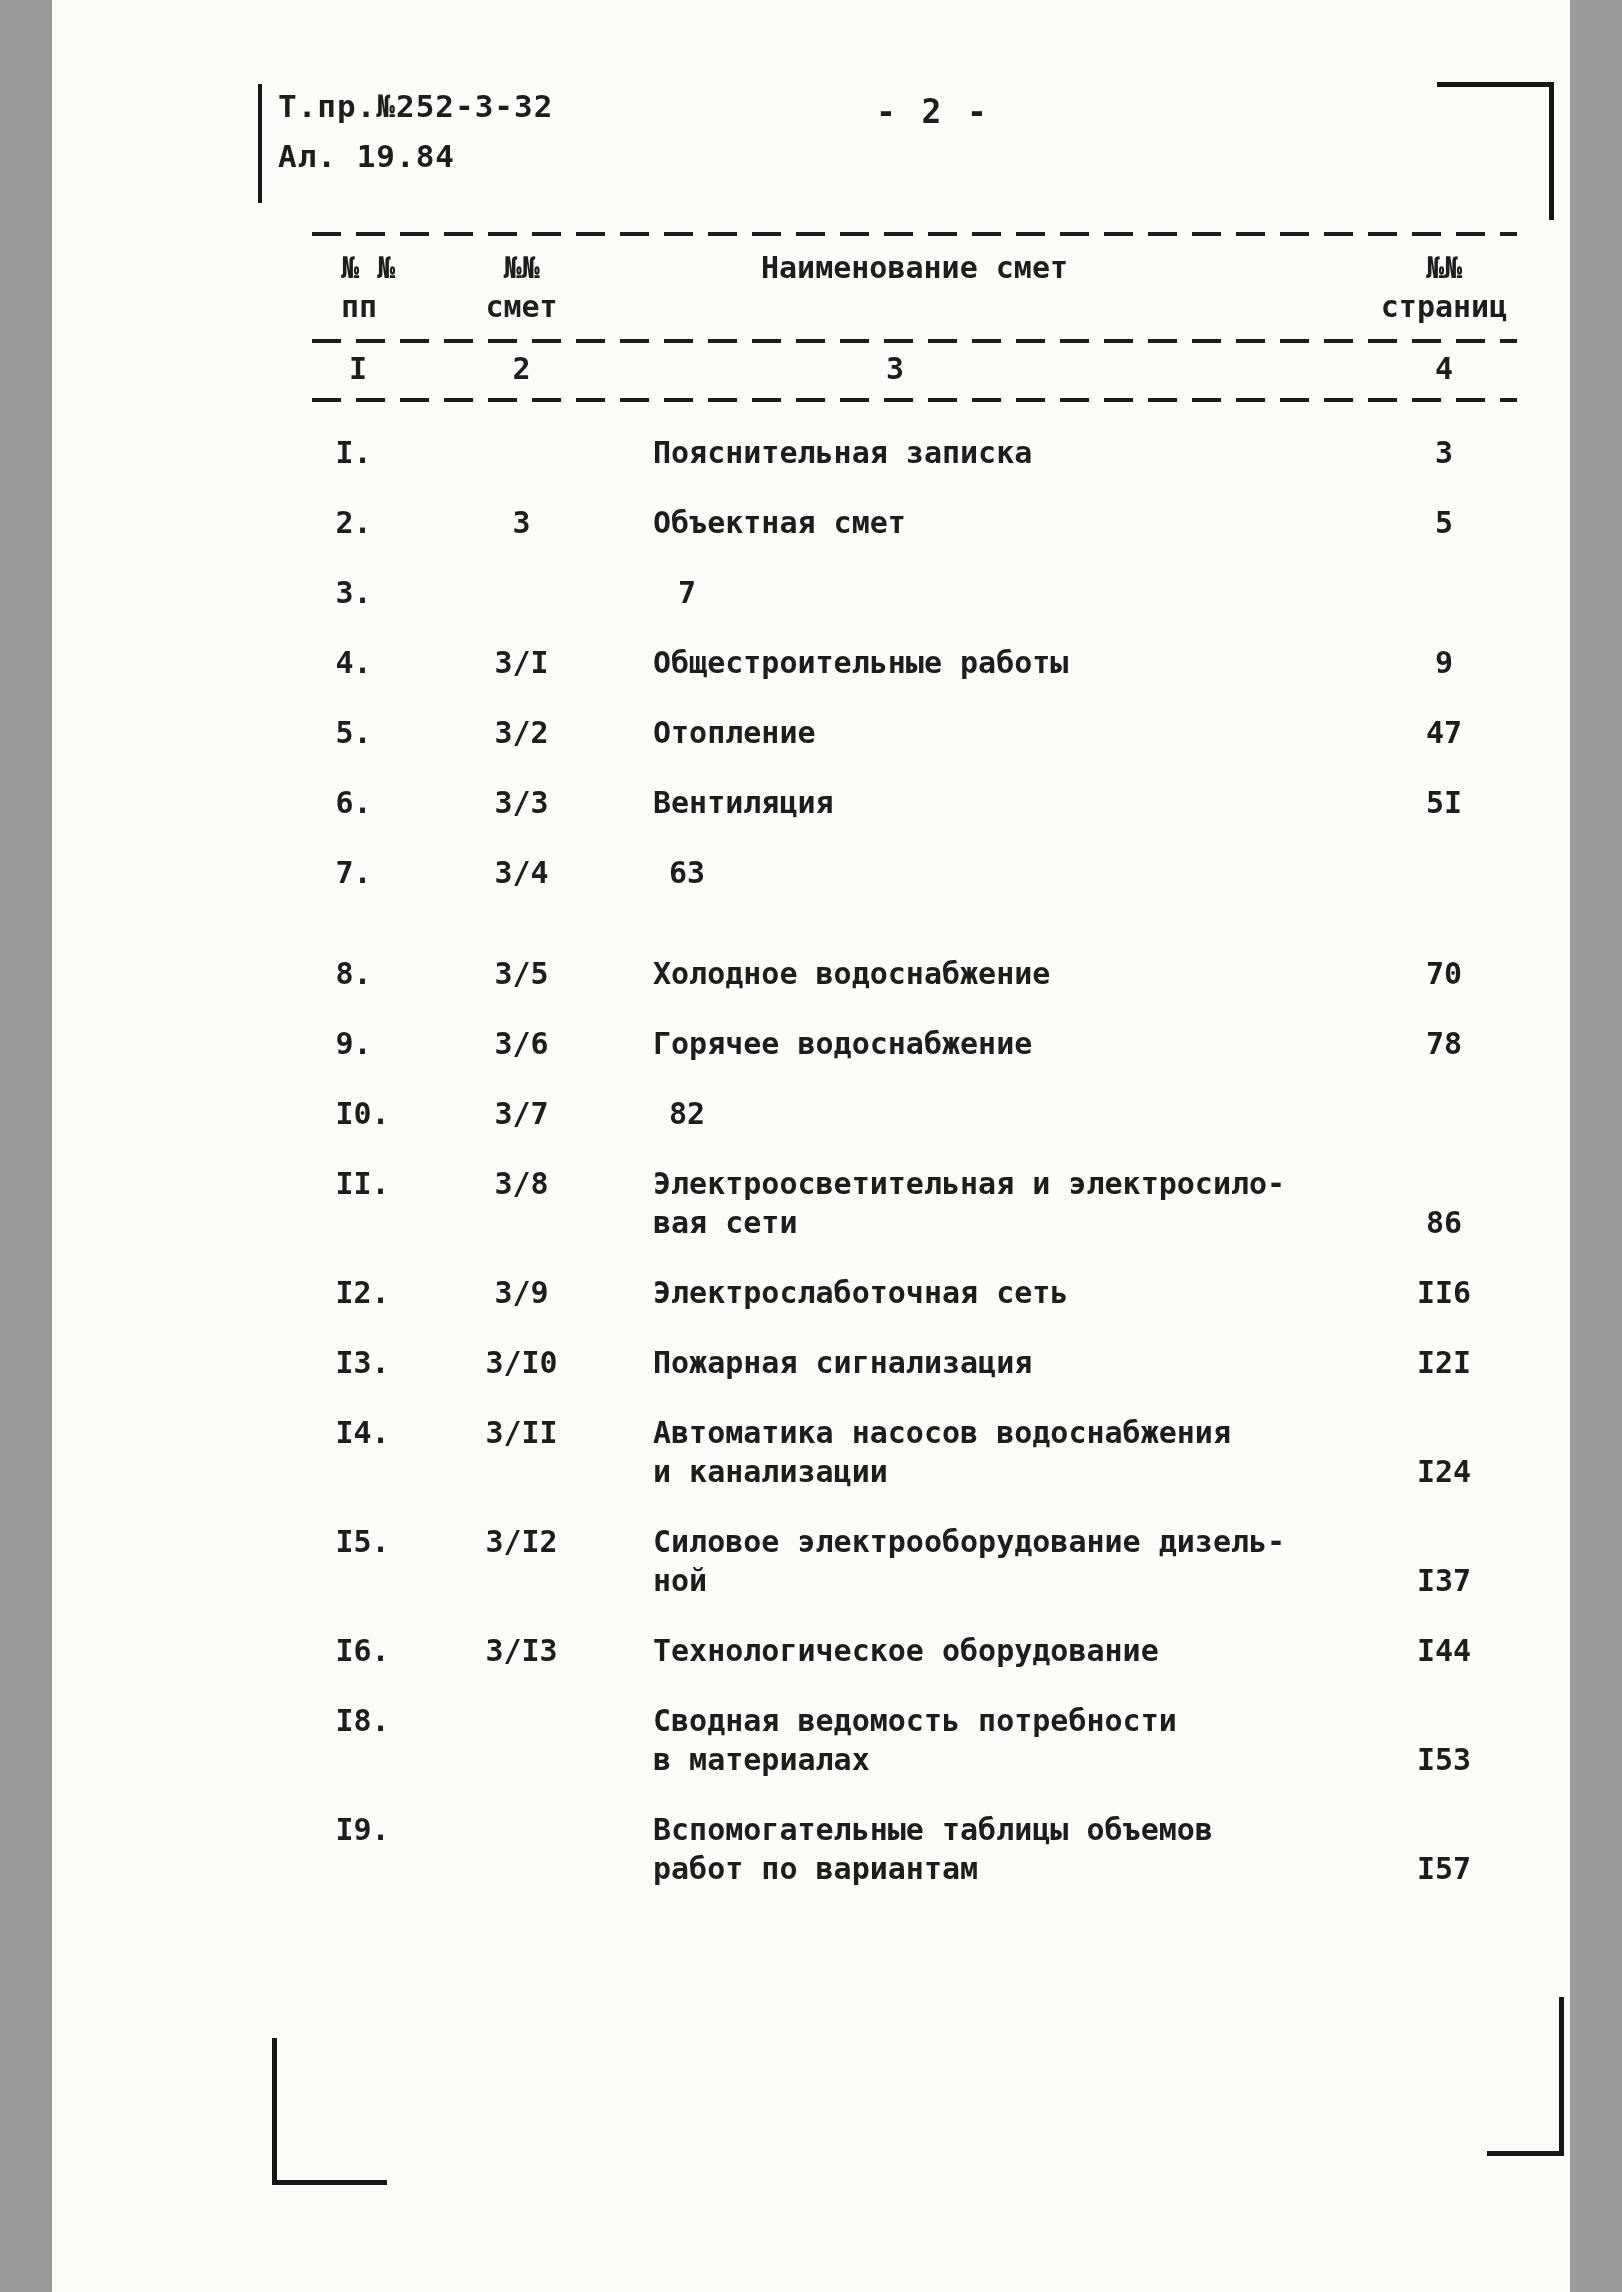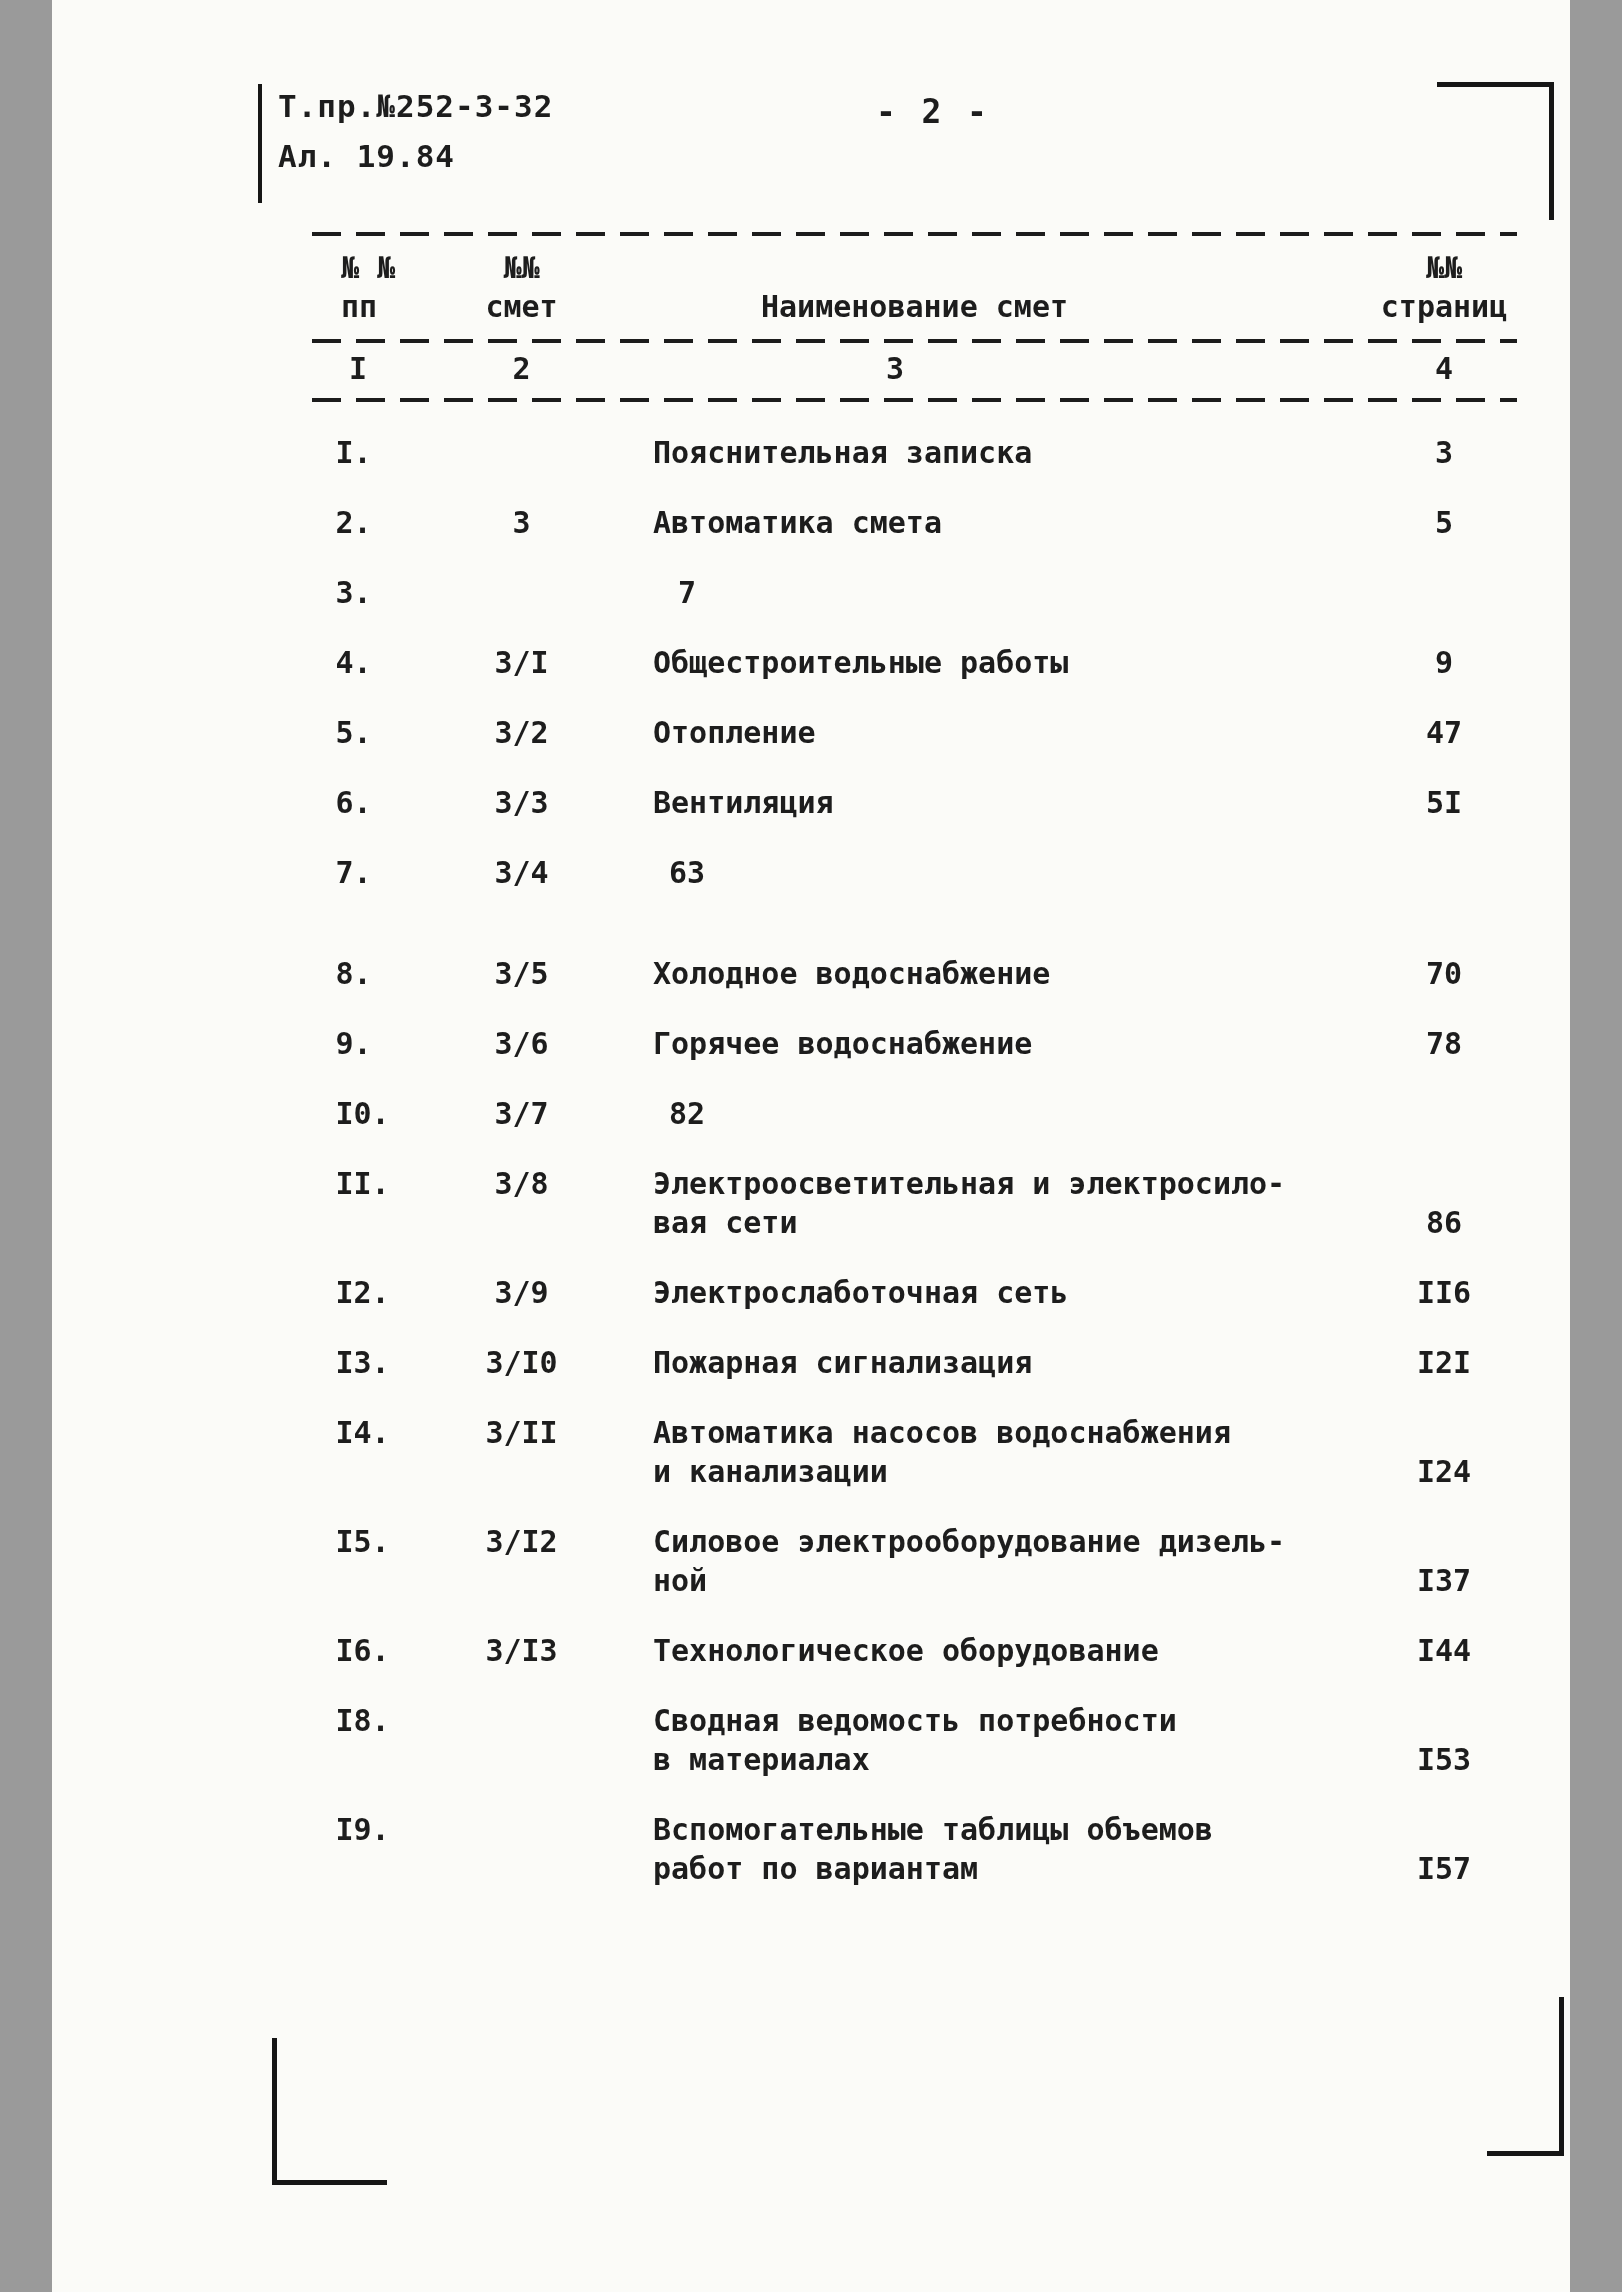--- a/index.html
+++ b/index.html
@@ -50,21 +50,21 @@
   .cnum-row { display: flex; padding: 5.9px 0 9.8px; }
   .trow { display: flex; margin-top: 31px; }
   .trow.gt { margin-top: 62px; }
 
   .c1 { width: 117px; padding-left: 23.4px; flex: none; }
   .c2 { width: 185px; text-align: center; flex: none; }
   .c3 { flex: 1; padding-left: 39px; white-space: pre-line; }
   .c4 { width: 146px; text-align: center; flex: none; align-self: flex-end; }
 
   .thead .c1 { padding-left: 29px; }
-  .thead .c3 { display: flex; align-items: flex-end; justify-content: center; padding-right: 195px; }
+  .thead .c3 { display: flex; align-items: flex-start; justify-content: center; padding-right: 195px; }
   .cnum-row .c1 { padding-left: 37px; }
   .cnum-row .c3 { text-align: center; padding-right: 234px; }
 </style>
 </head>
 <body>
 
 <div class="page">
 
   <div class="mark mark-topright-h"></div>
   <div class="mark mark-topright-v"></div>
@@ -115,21 +115,21 @@
     <div class="trow">
       <div class="c1">I.</div>
       <div class="c2"></div>
       <div class="c3">Пояснительная записка</div>
       <div class="c4">3</div>
     </div>
 
     <div class="trow">
       <div class="c1">2.</div>
       <div class="c2">3</div>
-      <div class="c3">Автоматика смета</div>
+      <div class="c3">Объектная смет</div>
       <div class="c4">5</div>
     </div>
 
     <div class="trow">
       <div class="c1">3.</div>
       <div class="c2"></div>
       <div class="c4">7</div>
     </div>
 
     <div class="trow">

